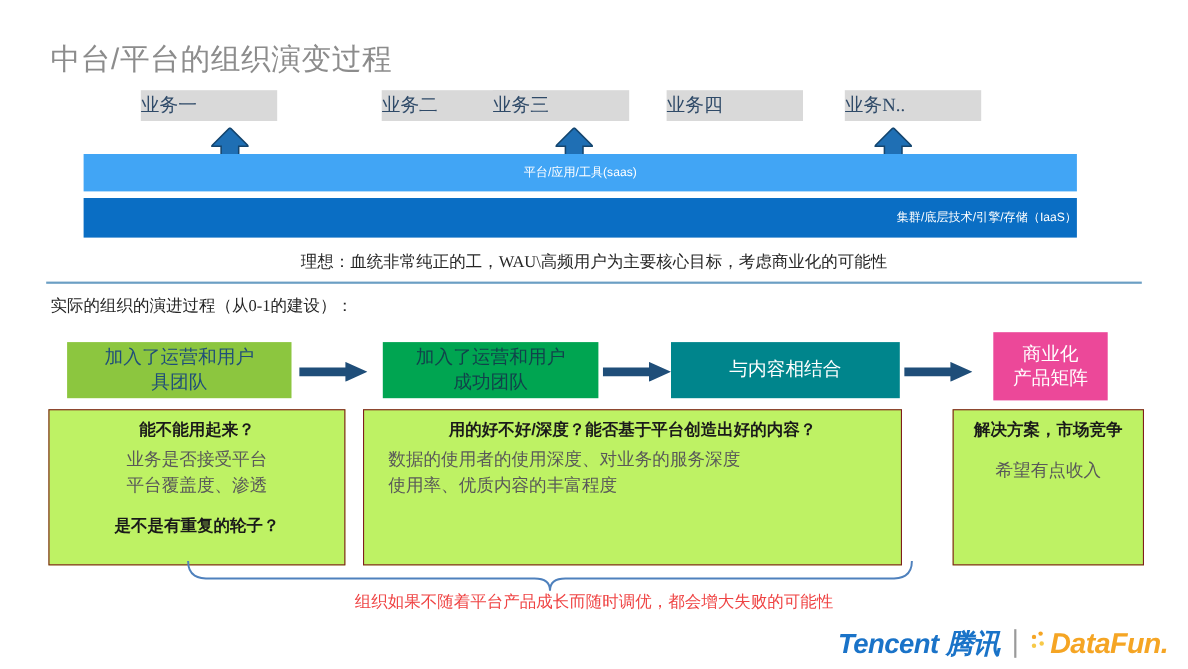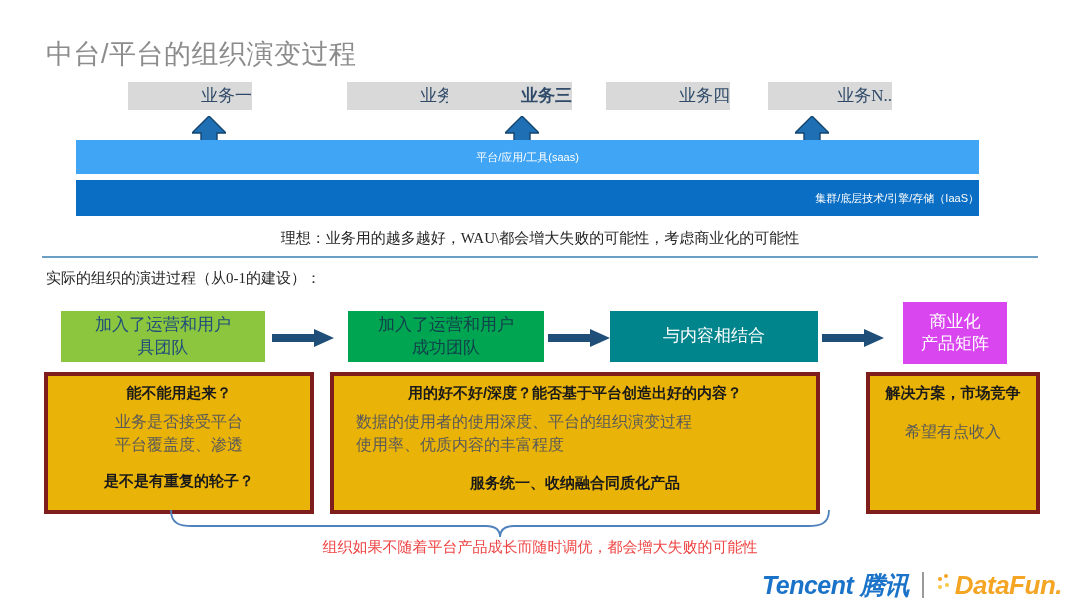--- a/index.html
+++ b/index.html
@@ -43,21 +43,21 @@
     height: 28px;
   }
   .biz-box {
     position: absolute;
     top: 0;
     height: 28px;
     background: #d9d9d9;
     color: #2f4a68;
     font-size: 17px;
     line-height: 28px;
-    text-align: right;
+    text-align: left;
     white-space: nowrap;
   }
 
   
   .up-arrow {
     position: absolute;
     width: 34px;
     height: 36px;
     top: 116px;
   }
@@ -130,37 +130,37 @@
     justify-content: center;
     text-align: center;
     font-size: 17px;
     line-height: 1.3;
     white-space: pre-line;
     font-family: "Liberation Serif", "DejaVu Serif", serif;
   }
   .sb1 { left: 61px;  width: 204px; background: #8cc63f; color: #1f4e79; }
   .sb2 { left: 348px; width: 196px; background: #00a551; color: #11424b; }
   .sb3 { left: 610px; width: 208px; background: #00858c; color: #ffffff; }
-  .sb4 { left: 903px; width: 104px; background: #d946ef; color: #ffffff; top: 302px; height: 62px; }
+  .sb4 { left: 903px; width: 104px; background: #ec4899; color: #ffffff; top: 302px; height: 62px; }
 
   
   .r-arrow {
     position: absolute;
     top: 329px;
     width: 62px;
     height: 18px;
   }
   .r-arrow svg { display:block; }
 
   
   .note-panel {
     position: absolute;
     top: 372px;
-    border: 4px solid #7f1d1d;
-    background: #eab308;
+    border: 1px solid #7f1d1d;
+    background: #bef264;
     box-sizing: border-box;
     padding-top: 8px;
   }
   .np1 { left: 44px;  width: 270px; height: 142px; }
   .np2 { left: 330px; width: 490px; height: 142px; }
   .np3 { left: 866px; width: 174px; height: 142px; }
 
   .nt-bold {
     text-align: center;
     font-weight: bold;
@@ -258,21 +258,21 @@
 </head>
 <body>
 
 <div class="stage">
 
   <div class="page-title">中台/平台的组织演变过程</div>
 
   <div class="biz-row">
     <div class="biz-box" style="left:0px;width:124px;">业务一</div>
     <div class="biz-box" style="left:181px;width:124px;margin-left:38px;">业务二</div>
-    <div class="biz-box" style="left:320px;width:124px;font-weight:bold;">业务三</div>
+    <div class="biz-box" style="left:320px;width:124px;">业务三</div>
     <div class="biz-box" style="left:478px;width:124px;">业务四</div>
     <div class="biz-box" style="left:640px;width:124px;">业务N..</div>
   </div>
 
   <div class="up-arrow" style="left:192px;">
     <svg width="34" height="36" viewBox="0 0 34 36">
         <polygon points="17,0 34,17 25,17 25,36 9,36 9,17 0,17" fill="#1f6fb4" stroke="#14456e" stroke-width="1.4"></polygon>
       </svg>
   </div>
   <div class="up-arrow" style="left:505px;">
@@ -282,21 +282,21 @@
   </div>
   <div class="up-arrow" style="left:795px;">
     <svg width="34" height="36" viewBox="0 0 34 36">
         <polygon points="17,0 34,17 25,17 25,36 9,36 9,17 0,17" fill="#1f6fb4" stroke="#14456e" stroke-width="1.4"></polygon>
       </svg>
   </div>
 
   <div class="band band-saas">平台/应用/工具(saas)</div>
   <div class="band band-iaas">集群/底层技术/引擎/存储（IaaS）</div>
 
-  <div class="ideal-note">理想：业务用的越多越好，WAU\都会增大失败的可能性，考虑商业化的可能性</div>
+  <div class="ideal-note">理想：血统非常纯正的工，WAU\高频用户为主要核心目标，考虑商业化的可能性</div>
 
   <div class="divider"></div>
 
   <div class="section-label">实际的组织的演进过程（从0-1的建设）：</div>
 
   <div class="stage-box sb1">加入了运营和用户
 具团队</div>
   <div class="stage-box sb2">加入了运营和用户
 成功团队</div>
   <div class="stage-box sb3">与内容相结合</div>
@@ -321,23 +321,22 @@
 
   <div class="note-panel np1">
     <div class="nt-bold">能不能用起来？</div>
     <div class="nt-body">业务是否接受平台
 平台覆盖度、渗透</div>
     <div class="nt-bold nt-foot">是不是有重复的轮子？</div>
   </div>
 
   <div class="note-panel np2">
     <div class="nt-bold">用的好不好/深度？能否基于平台创造出好的内容？</div>
-    <div class="nt-body">数据的使用者的使用深度、平台的组织演变过程
+    <div class="nt-body">数据的使用者的使用深度、对业务的服务深度
 使用率、优质内容的丰富程度</div>
-    <div class="nt-bold nt-foot">服务统一、收纳融合同质化产品</div>
   </div>
 
   <div class="note-panel np3">
     <div class="nt-bold">解决方案，市场竞争</div>
     <div class="nt-body">希望有点收入</div>
   </div>
 
   <div class="brace">
     <svg width="660" height="30" viewBox="0 0 660 30" fill="none" stroke="#4f81bd" stroke-width="1.8">
       <path d="M1 2 C1 16, 10 18, 22 18 L316 18 C326 18, 330 22, 330 29 C330 22, 334 18, 344 18 L638 18 C650 18, 659 16, 659 2"></path>

